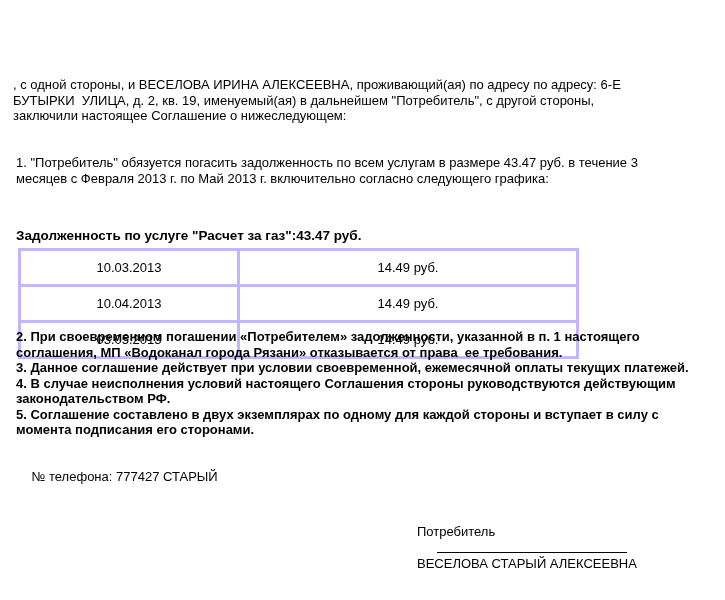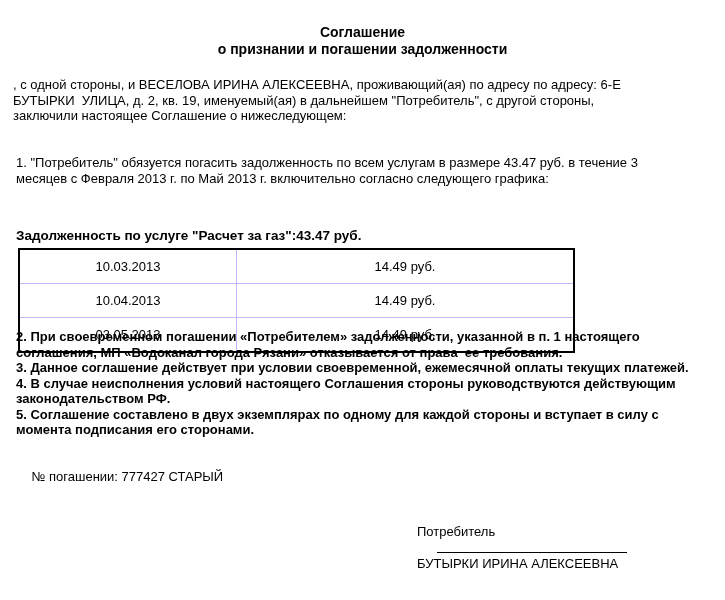--- a/index.html
+++ b/index.html
@@ -49,21 +49,21 @@
     position: absolute;
     top: 248px;
     left: 18px;
     border-collapse: collapse;
     table-layout: fixed;
     width: 522px;
     border: 2px solid #000000;
     font-size: 13px;
   }
   table.schedule td {
-    border: 1px solid #c4b5fd;
+    border: 3px solid #c4b5fd;
     height: 17px;
     text-align: center;
     vertical-align: middle;
     padding: 8px;
   }
   td.col-date   { width: 200px; }
   td.col-amount { width: 320px; }
   .phone-line {
     position: absolute;
     top: 453px;
@@ -91,22 +91,20 @@
   .sig-name {
     margin-top: 3px;
     white-space: nowrap;
   }
 </style>
 </head>
 <body>
 
 <div class="page">
 
-  <div class="doc-title">Соглашение
-о признании и погашении задолженности</div>
 
   <div class="para intro">, с одной стороны, и ВЕСЕЛОВА ИРИНА АЛЕКСЕЕВНА, проживающий(ая) по адресу по адресу: 6-Е
 БУТЫРКИ  УЛИЦА, д. 2, кв. 19, именуемый(ая) в дальнейшем "Потребитель", с другой стороны,
 заключили настоящее Соглашение о нижеследующем:</div>
 
   <div class="para clause1">1. "Потребитель" обязуется погасить задолженность по всем услугам в размере 43.47 руб. в течение 3
 месяцев с Февраля 2013 г. по Май 2013 г. включительно согласно следующего графика:</div>
 
   <div class="debt-header">Задолженность по услуге "Расчет за газ":43.47 руб.</div>
 
@@ -129,22 +127,22 @@
 
   <div class="para clauses">2. При своевременном погашении «Потребителем» задолженности, указанной в п. 1 настоящего
 соглашения, МП «Водоканал города Рязани» отказывается от права  ее требования.
 3. Данное соглашение действует при условии своевременной, ежемесячной оплаты текущих платежей.
 4. В случае неисполнения условий настоящего Соглашения стороны руководствуются действующим
 законодательством РФ.
 5. Соглашение составлено в двух экземплярах по одному для каждой стороны и вступает в силу с
 момента подписания его сторонами.</div>
 
   <div class="phone-line">
-    <span>№ погашении: </span><span class="phone-value">777427 СТАРЫЙ</span>
+    <span>№ телефона: </span><span class="phone-value">777427 СТАРЫЙ</span>
   </div>
 
   <div class="signature-block">
     <div>Потребитель</div>
     <div class="sig-line"></div>
-    <div class="sig-name">БУТЫРКИ ИРИНА АЛЕКСЕЕВНА</div>
+    <div class="sig-name">ВЕСЕЛОВА СТАРЫЙ АЛЕКСЕЕВНА</div>
   </div>
 
 </div>
 
 </body></html>

